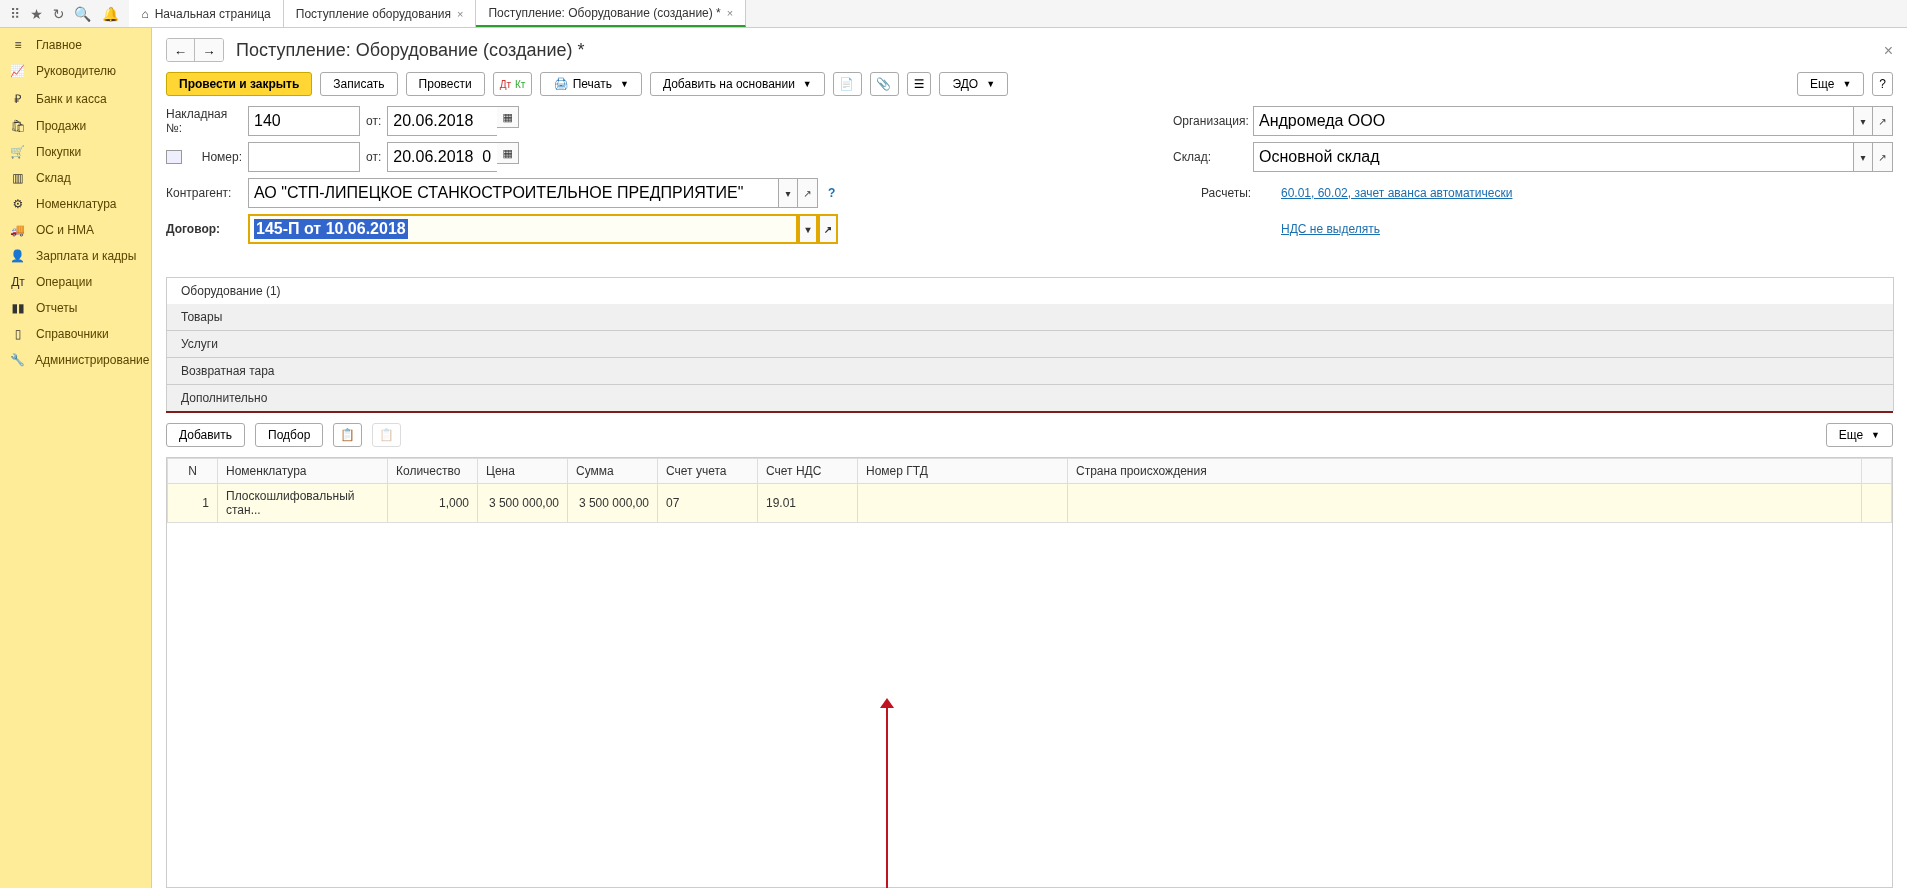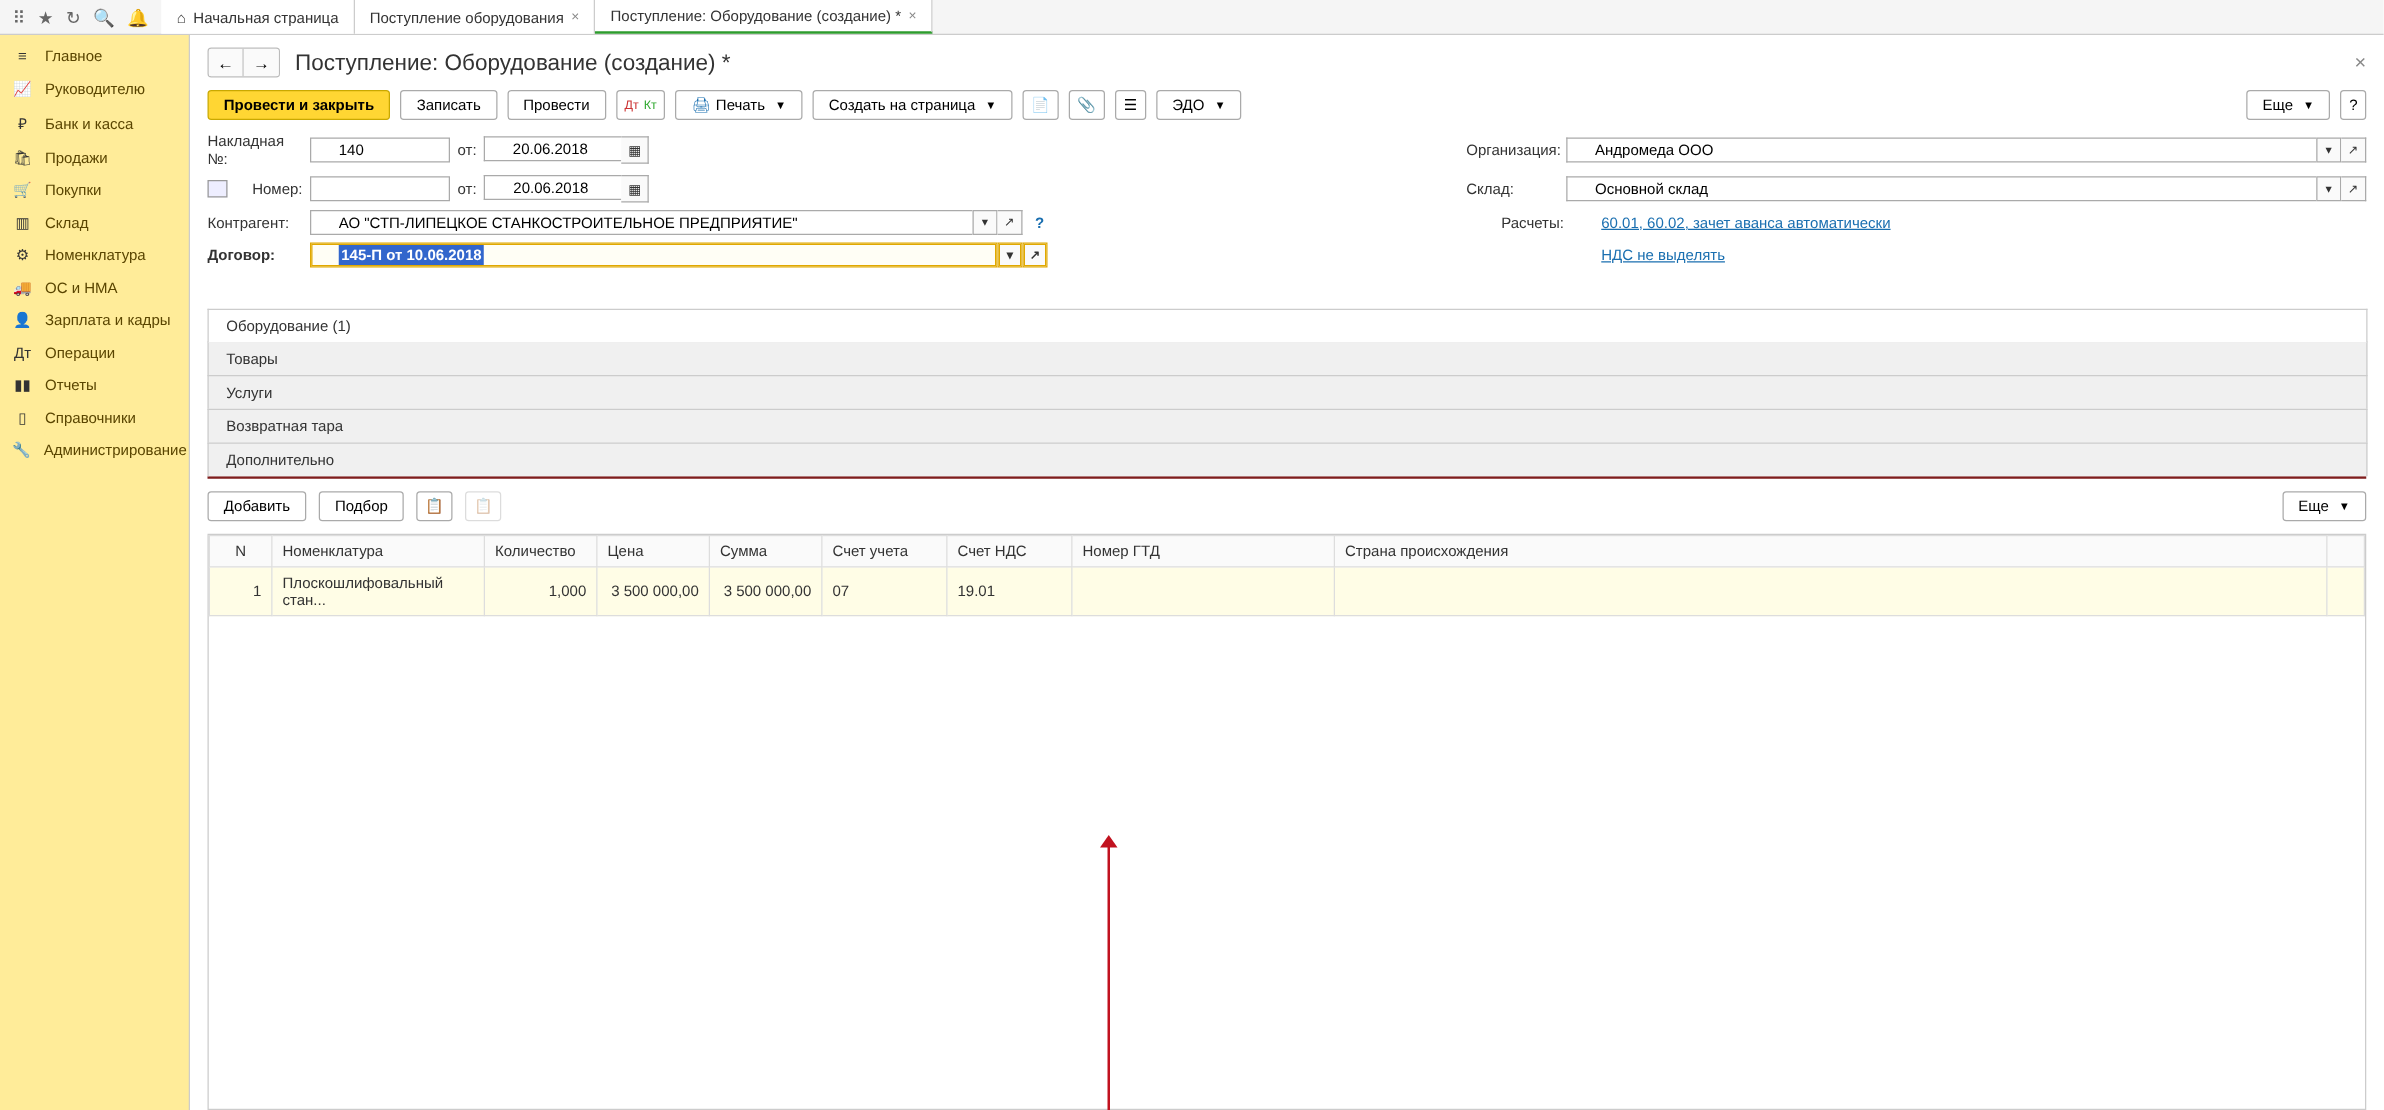--- a/index.html
+++ b/index.html
@@ -25,21 +25,21 @@
 .close-x { position: absolute; right: 14px; top: 14px; cursor: pointer; color: #888; font-size: 16px; }
 .toolbar { display: flex; align-items: center; gap: 8px; padding: 6px 14px; }
 .btn { border: 1px solid #aaa; background: #fff; padding: 4px 12px; border-radius: 3px; cursor: pointer; font-size: 12px; height: 24px; display: inline-flex; align-items: center; gap: 4px; }
 .btn.primary { background: #ffd633; border-color: #c9a800; font-weight: bold; }
 .btn.icon-only { padding: 4px 6px; }
 .btn .caret { font-size: 9px; margin-left: 4px; }
 .toolbar-right { margin-left: auto; display: flex; gap: 8px; }
 .form-area { padding: 4px 14px; }
 .form-row { display: flex; align-items: center; margin-bottom: 6px; gap: 18px; }
 .form-row label { display: inline-block; color: #333; }
-.input { border: 1px solid #aaa; padding: 3px 22px; height: 20px; background: #fff; font-size: 12px; }
+.input { border: 1px solid #aaa; padding: 3px 5px; height: 30px; background: #fff; font-size: 16px; }
 .input-group { display: flex; }
 .input-group .input { border-right: none; }
 .input-group .ig-btn { border: 1px solid #aaa; background: #fafafa; width: 20px; display:flex; align-items:center; justify-content:center; cursor:pointer; font-size:10px; }
 .input-group .ig-btn + .ig-btn { border-left: none; }
 .highlight-input { border: 1px solid #e0a800 !important; background: #fffef5; box-shadow: inset 0 0 0 1px #e0a800; }
 .contract-selected { background: #3266cc; color: #fff; padding: 1px 2px; }
 .form-right { display: flex; align-items: center; gap: 8px; }
 .link { color: #1a6fb0; text-decoration: underline; cursor: pointer; }
 .tabs-row { display: flex; border-bottom: 2px solid #7f1d1d; margin: 22px 14px 0 14px; flex-direction: column; }
 .sub-tab { padding: 6px 14px; border: 1px solid #ccc; border-bottom: none; background: #f0f0f0; cursor: pointer; margin-right: -1px; }
@@ -160,21 +160,21 @@
         <button class="btn icon-only">
             <span style="color:#c33;font-size:10px">Дт</span>
             <span style="color:#3a3;font-size:10px">Кт</span>
           </button>
         <button class="btn">
             <span class="print-ico">🖨</span>
             <span>Печать</span>
             <span class="caret">▼</span>
           </button>
         <button class="btn">
-            <span>Создать на страница</span>
+            <span>Добавить на основании</span>
             <span class="caret">▼</span>
           </button>
         <button class="btn icon-only">📄</button>
         <button class="btn icon-only">📎</button>
         <button class="btn icon-only">☰</button>
         <button class="btn">
             <span>ЭДО</span>
             <span class="caret">▼</span>
           </button>
         <div class="toolbar-right">

